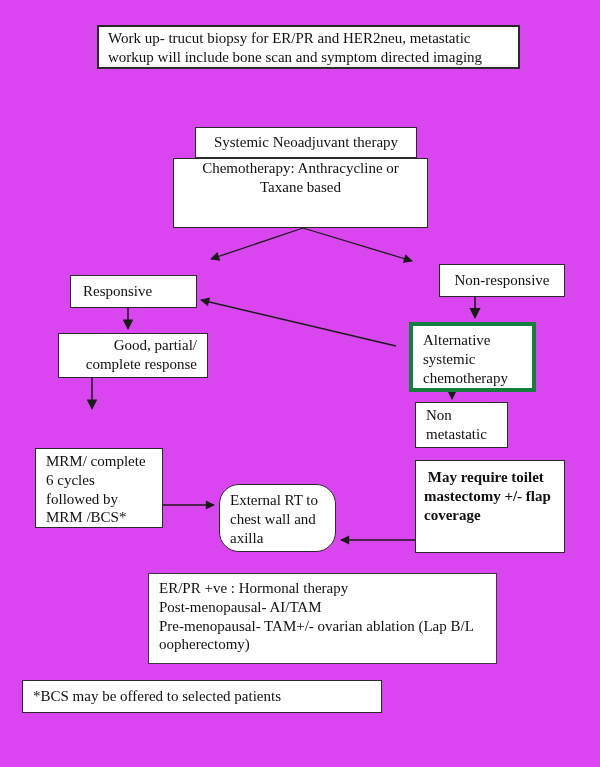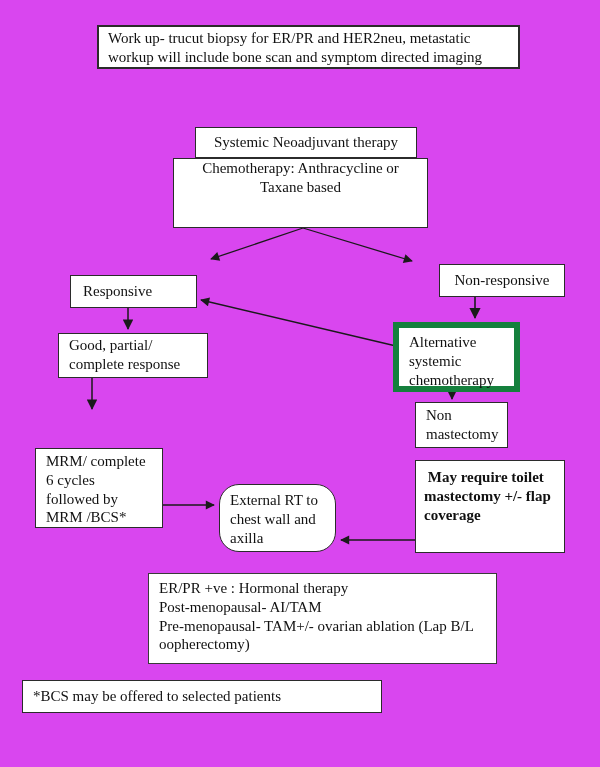--- a/index.html
+++ b/index.html
@@ -33,23 +33,23 @@
     line-height: 1.25;
     white-space: pre-line;
     color: #111111;
   }
   
   .n-workup     { left: 97px;  top: 25px;  width: 423px; height: 44px;  border-width: 2px; padding: 2px 9px; }
   .n-systemic   { left: 195px; top: 127px; width: 222px; height: 31px;  display: flex; align-items: center; justify-content: center; }
   .n-chemo      { left: 173px; top: 158px; width: 255px; height: 70px;  text-align: center; }
   .n-responsive { left: 70px;  top: 275px; width: 127px; height: 33px;  display: flex; align-items: center; padding-left: 12px; }
   .n-nonresp1   { left: 427px; top: 264px; width: 126px; height: 33px;  display: flex; align-items: center; justify-content: center; margin-left: 12px; }
-  .n-alt        { left: 393px; top: 322px; width: 127px; height: 70px;  border: 6px solid #15803d; padding: 5px 10px; }
+  .n-alt        { left: 409px; top: 322px; width: 127px; height: 70px;  border: 4px solid #15803d; padding: 5px 10px; }
   .n-nonresp2   { left: 415px; top: 402px; width: 93px;  height: 46px;  padding: 3px 10px; }
-  .n-goodresp   { left: 58px;  top: 333px; width: 150px; height: 45px;  padding: 2px 10px; }
+  .n-goodresp   { left: 58px;  top: 333px; width: 150px; height: 45px;  padding: 2px 10px; text-align: right; }
   .n-mrm        { left: 35px;  top: 448px; width: 128px; height: 80px;  padding: 3px 10px; }
   .n-extrt      { left: 219px; top: 484px; width: 117px; height: 68px;  padding: 6px 10px; border-radius: 20px; }
   .n-toilet     { left: 415px; top: 460px; width: 150px; height: 93px;  padding: 7px 8px; font-weight: bold; }
   .n-hormonal   { left: 148px; top: 573px; width: 349px; height: 91px;  padding: 5px 10px; border-color: #3a3a3a; }
   .n-bcs        { left: 22px;  top: 680px; width: 360px; height: 33px;  display: flex; align-items: center; padding-left: 10px; }
 </style>
 </head>
 <body>
 
 <div class="canvas">
@@ -75,21 +75,21 @@
 workup will include bone scan and symptom directed imaging</div>
   <div class="node n-systemic">Systemic Neoadjuvant therapy</div>
   <div class="node n-chemo">Chemotherapy: Anthracycline or
 Taxane based</div>
   <div class="node n-responsive">Responsive</div>
   <div class="node n-nonresp1">Non-responsive</div>
   <div class="node n-alt">Alternative
 systemic
 chemotherapy</div>
   <div class="node n-nonresp2">Non
-mastectomy</div>
+metastatic</div>
   <div class="node n-goodresp">Good, partial/
 complete response</div>
   <div class="node n-mrm">MRM/ complete
 6 cycles
 followed by
 MRM /BCS*</div>
   <div class="node n-extrt">External RT to
 chest wall and
 axilla</div>
   <div class="node n-toilet">&nbsp;May require toilet

